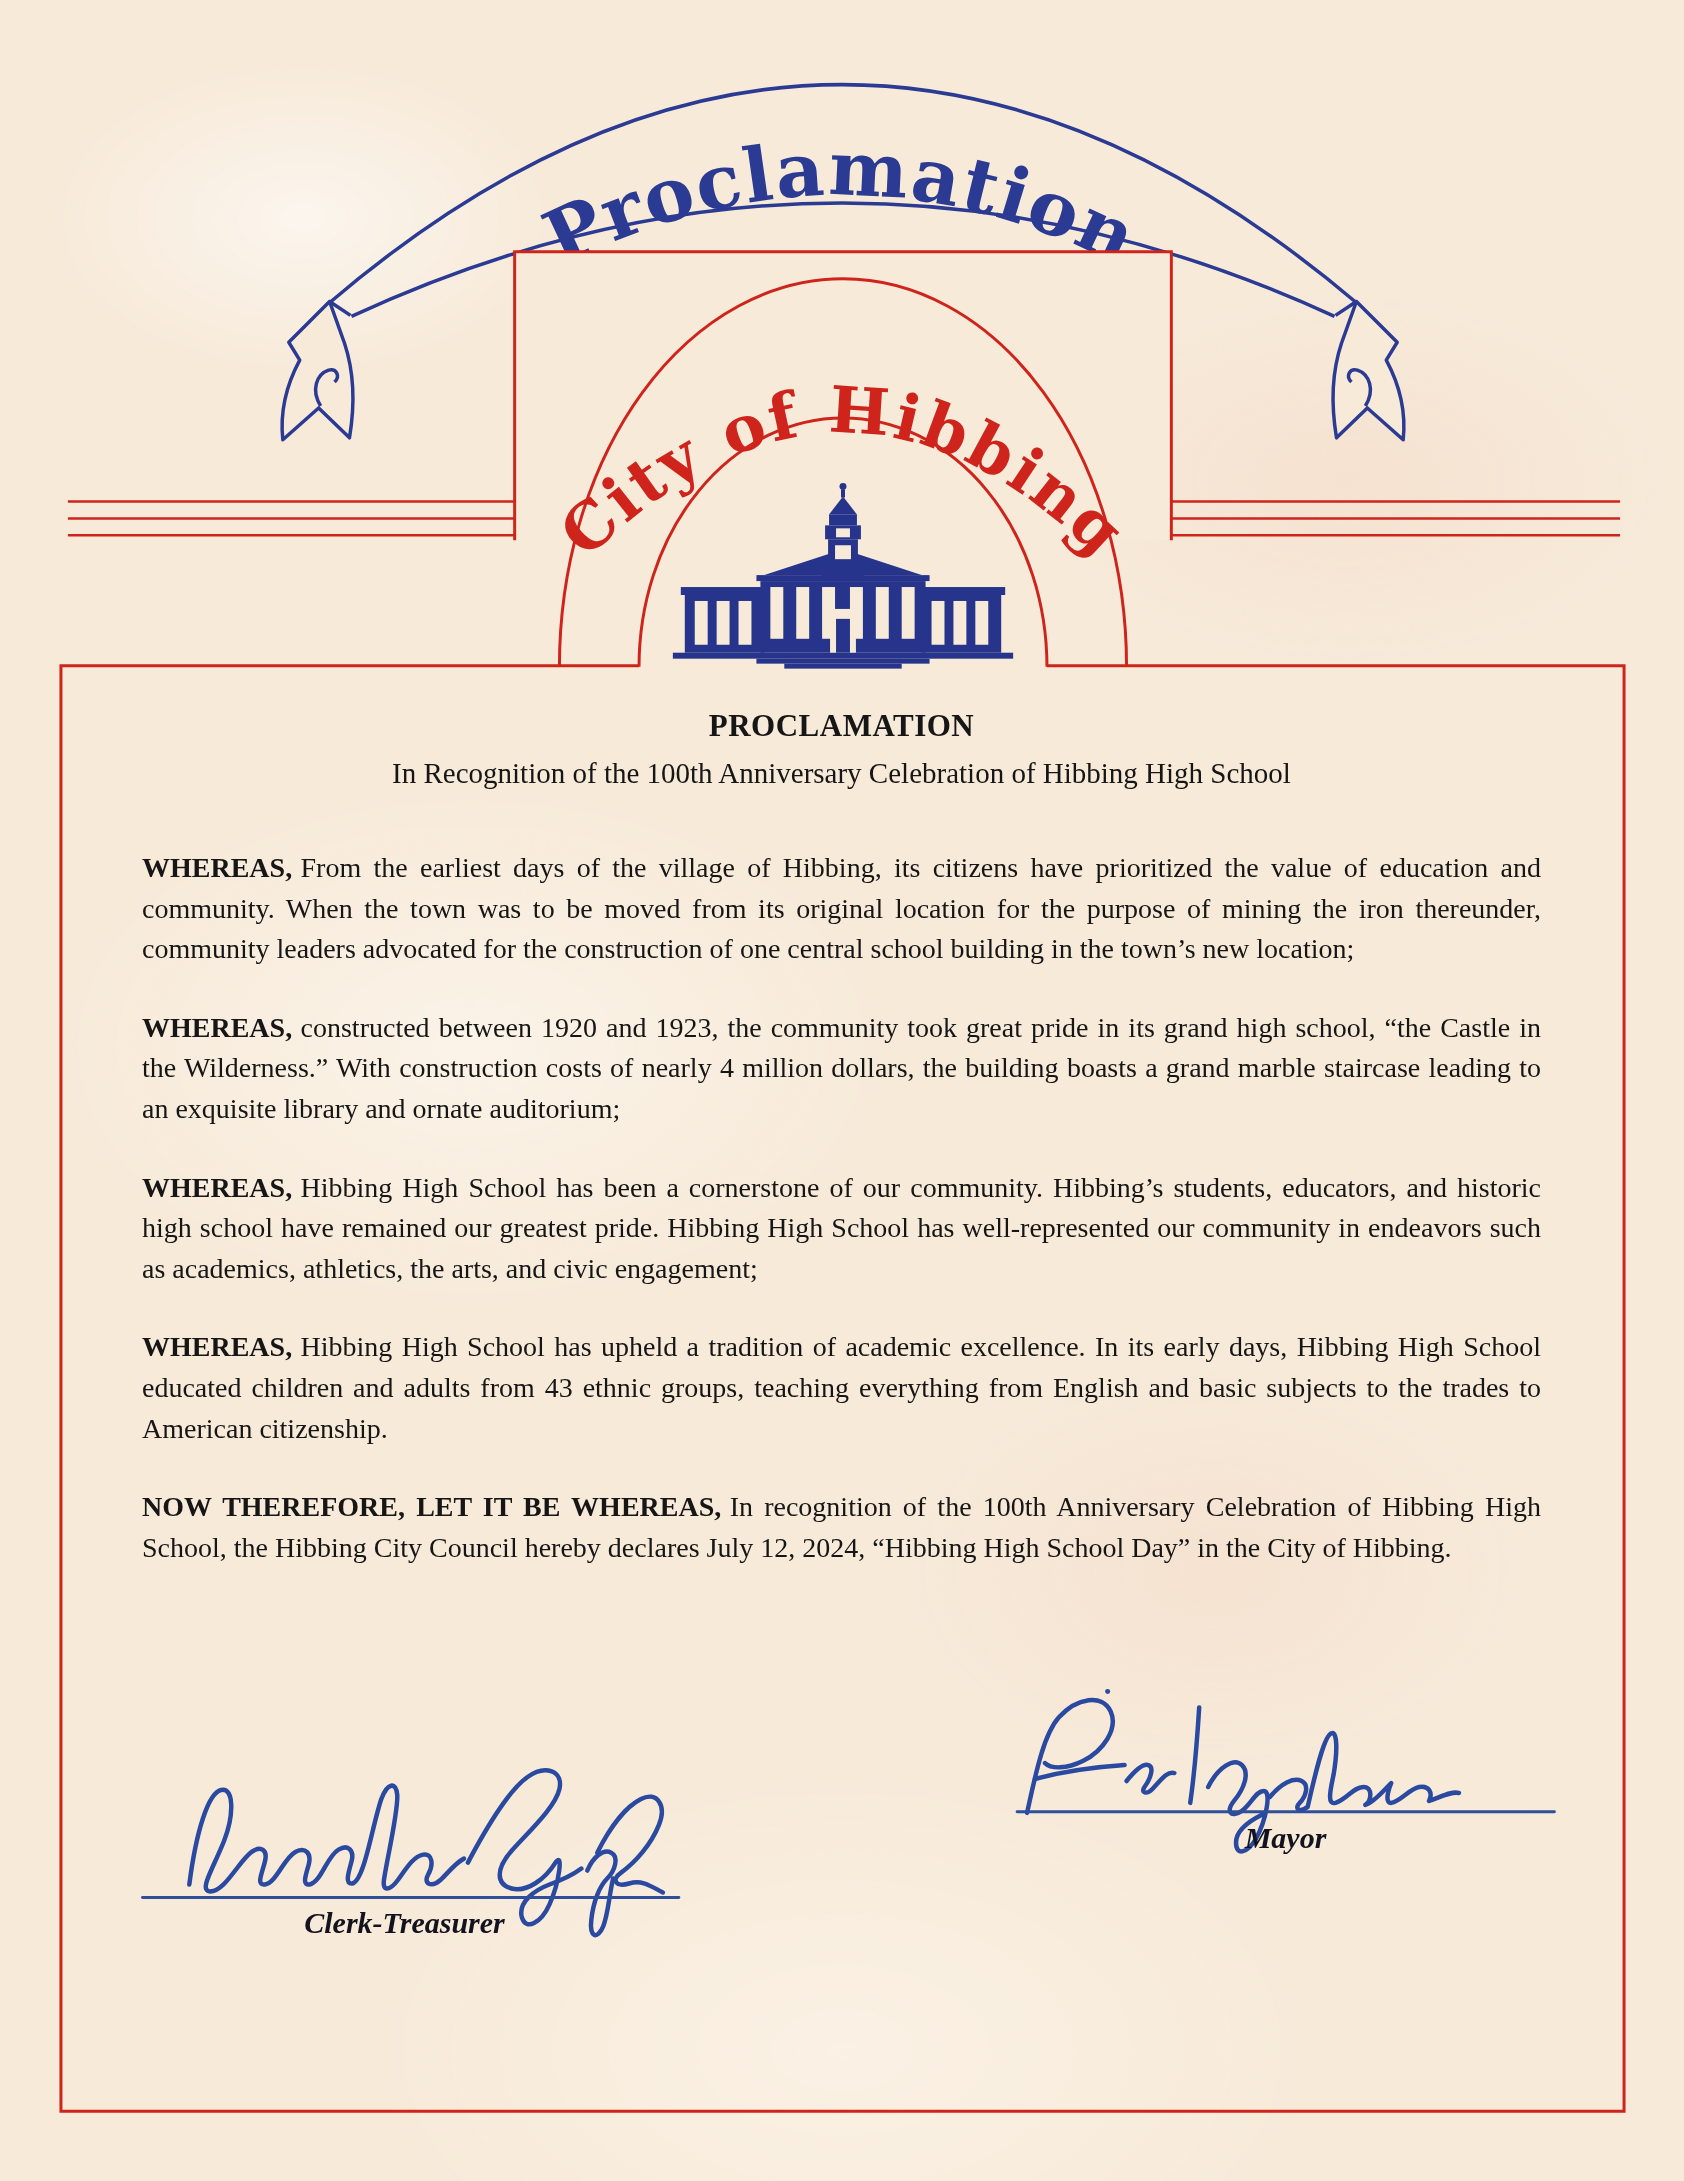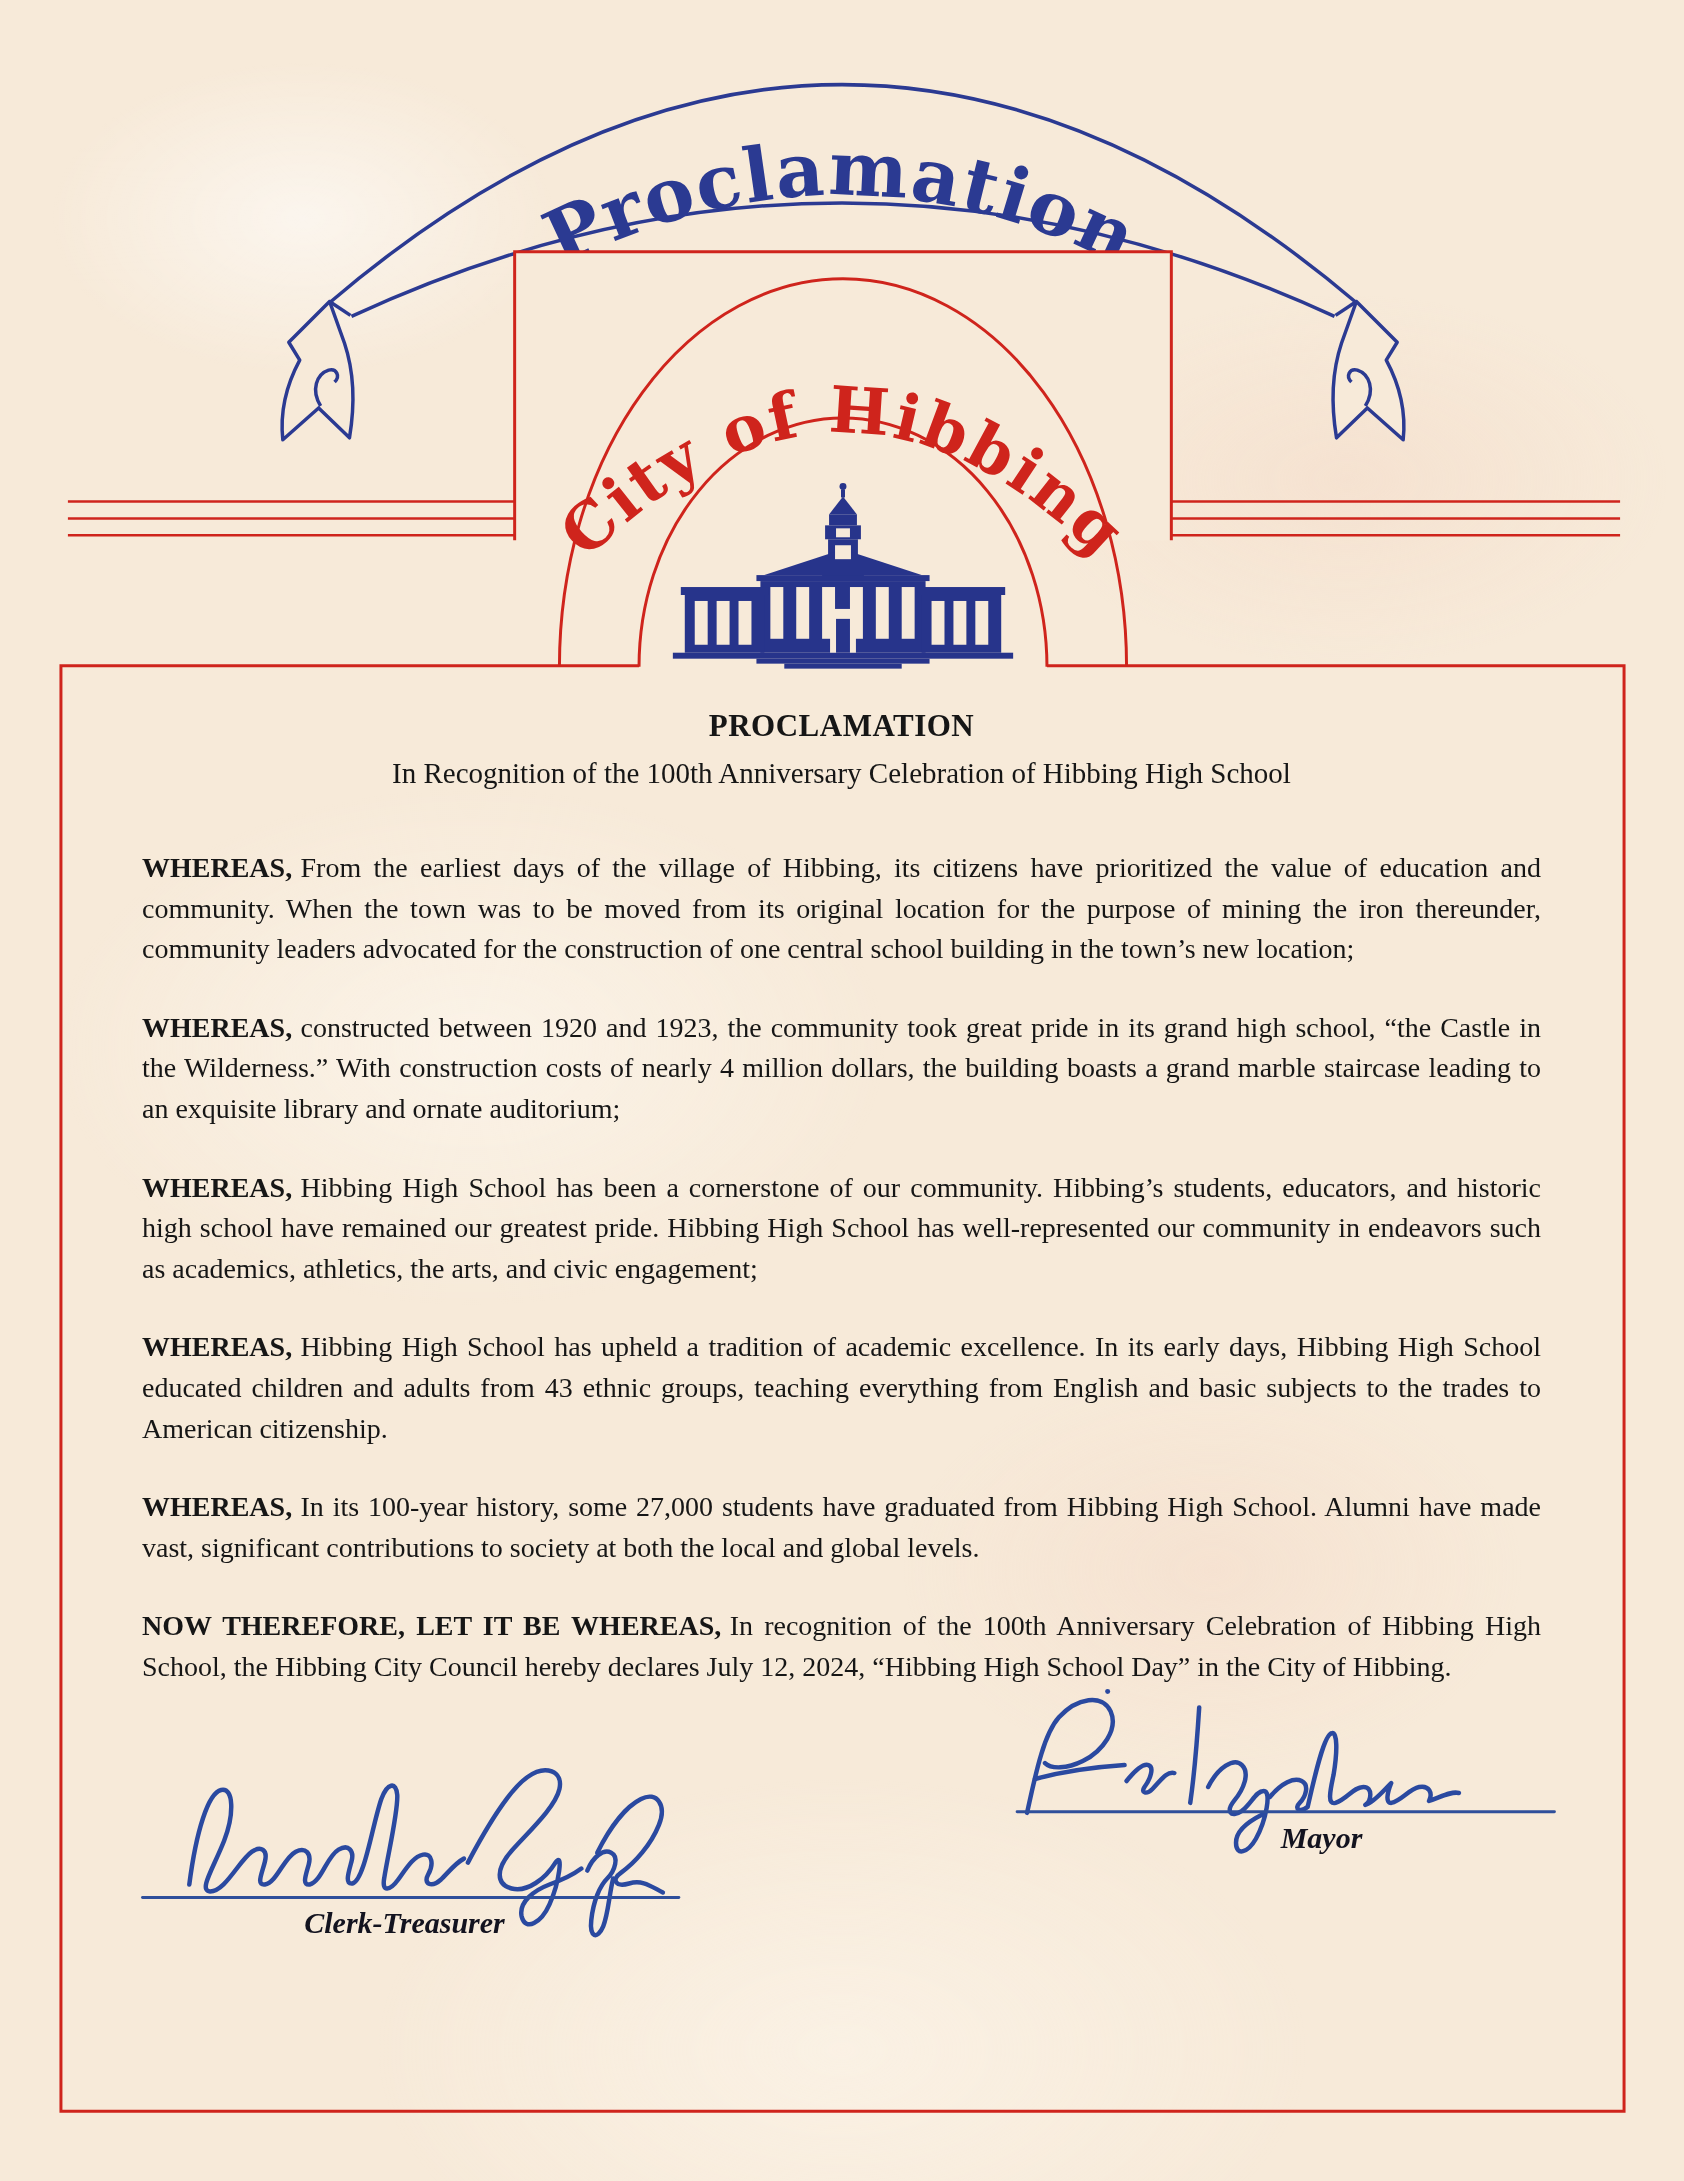--- a/index.html
+++ b/index.html
@@ -28,21 +28,21 @@
   }
   .para{
     font-size:28px;line-height:1.45;text-align:justify;margin:5px 0 38px 0;
   }
   .para strong{margin-right:.30em;}
   .sig-label{
     position:absolute;width:537px;text-align:center;
     font-style:italic;font-weight:bold;font-size:30px;color:#13131f;
   }
   .sig-label.clerk{left:136px;top:1906px;}
-  .sig-label.mayor{left:1053px;top:1821px;}
+  .sig-label.mayor{left:1017px;top:1821px;}
 </style>
 </head>
 <body>
 
 <svg class="art" viewBox="0 0 1693 2192" aria-hidden="true">
   <defs>
     <path id="bannerArc" d="M 430,352 Q 845,40 1260,352"></path>
     <path id="archArc" d="M 545,610 Q 847,260 1149,610"></path>
   </defs>
 
@@ -147,19 +147,18 @@
 </svg>
 
 <div class="content">
   <div class="doc-title">PROCLAMATION</div>
   <div class="doc-subtitle">In Recognition of the 100th Anniversary Celebration of Hibbing High School</div>
 
   <p class="para"><strong>WHEREAS,</strong><span>From the earliest days of the village of Hibbing, its citizens have prioritized the value of education and community. When the town was to be moved from its original location for the purpose of mining the iron thereunder, community leaders advocated for the construction of one central school building in the town’s new location;</span></p>
   <p class="para"><strong>WHEREAS,</strong><span>constructed between 1920 and 1923, the community took great pride in its grand high school, “the Castle in the Wilderness.” With construction costs of nearly 4 million dollars, the building boasts a grand marble staircase leading to an exquisite library and ornate auditorium;</span></p>
   <p class="para"><strong>WHEREAS,</strong><span>Hibbing High School has been a cornerstone of our community. Hibbing’s students, educators, and historic high school have remained our greatest pride. Hibbing High School has well-represented our community in endeavors such as academics, athletics, the arts, and civic engagement;</span></p>
   <p class="para"><strong>WHEREAS,</strong><span>Hibbing High School has upheld a tradition of academic excellence. In its early days, Hibbing High School educated children and adults from 43 ethnic groups, teaching everything from English and basic subjects to the trades to American citizenship.</span></p>
-  <p class="para"><strong>WHEREAS,</strong><span>In its 100-year history, some 27,000 students have graduated from Hibbing High School. Alumni have made vast, significant contributions to society at both the local and global levels.</span></p>
   <p class="para"><strong>NOW THEREFORE, LET IT BE WHEREAS,</strong><span>In recognition of the 100th Anniversary Celebration of Hibbing High School, the Hibbing City Council hereby declares July 12, 2024, “Hibbing High School Day” in the City of Hibbing.</span></p>
 </div>
 
 <div class="sig-label clerk">Clerk-Treasurer</div>
 <div class="sig-label mayor">Mayor</div>
 
 
 </body></html>

